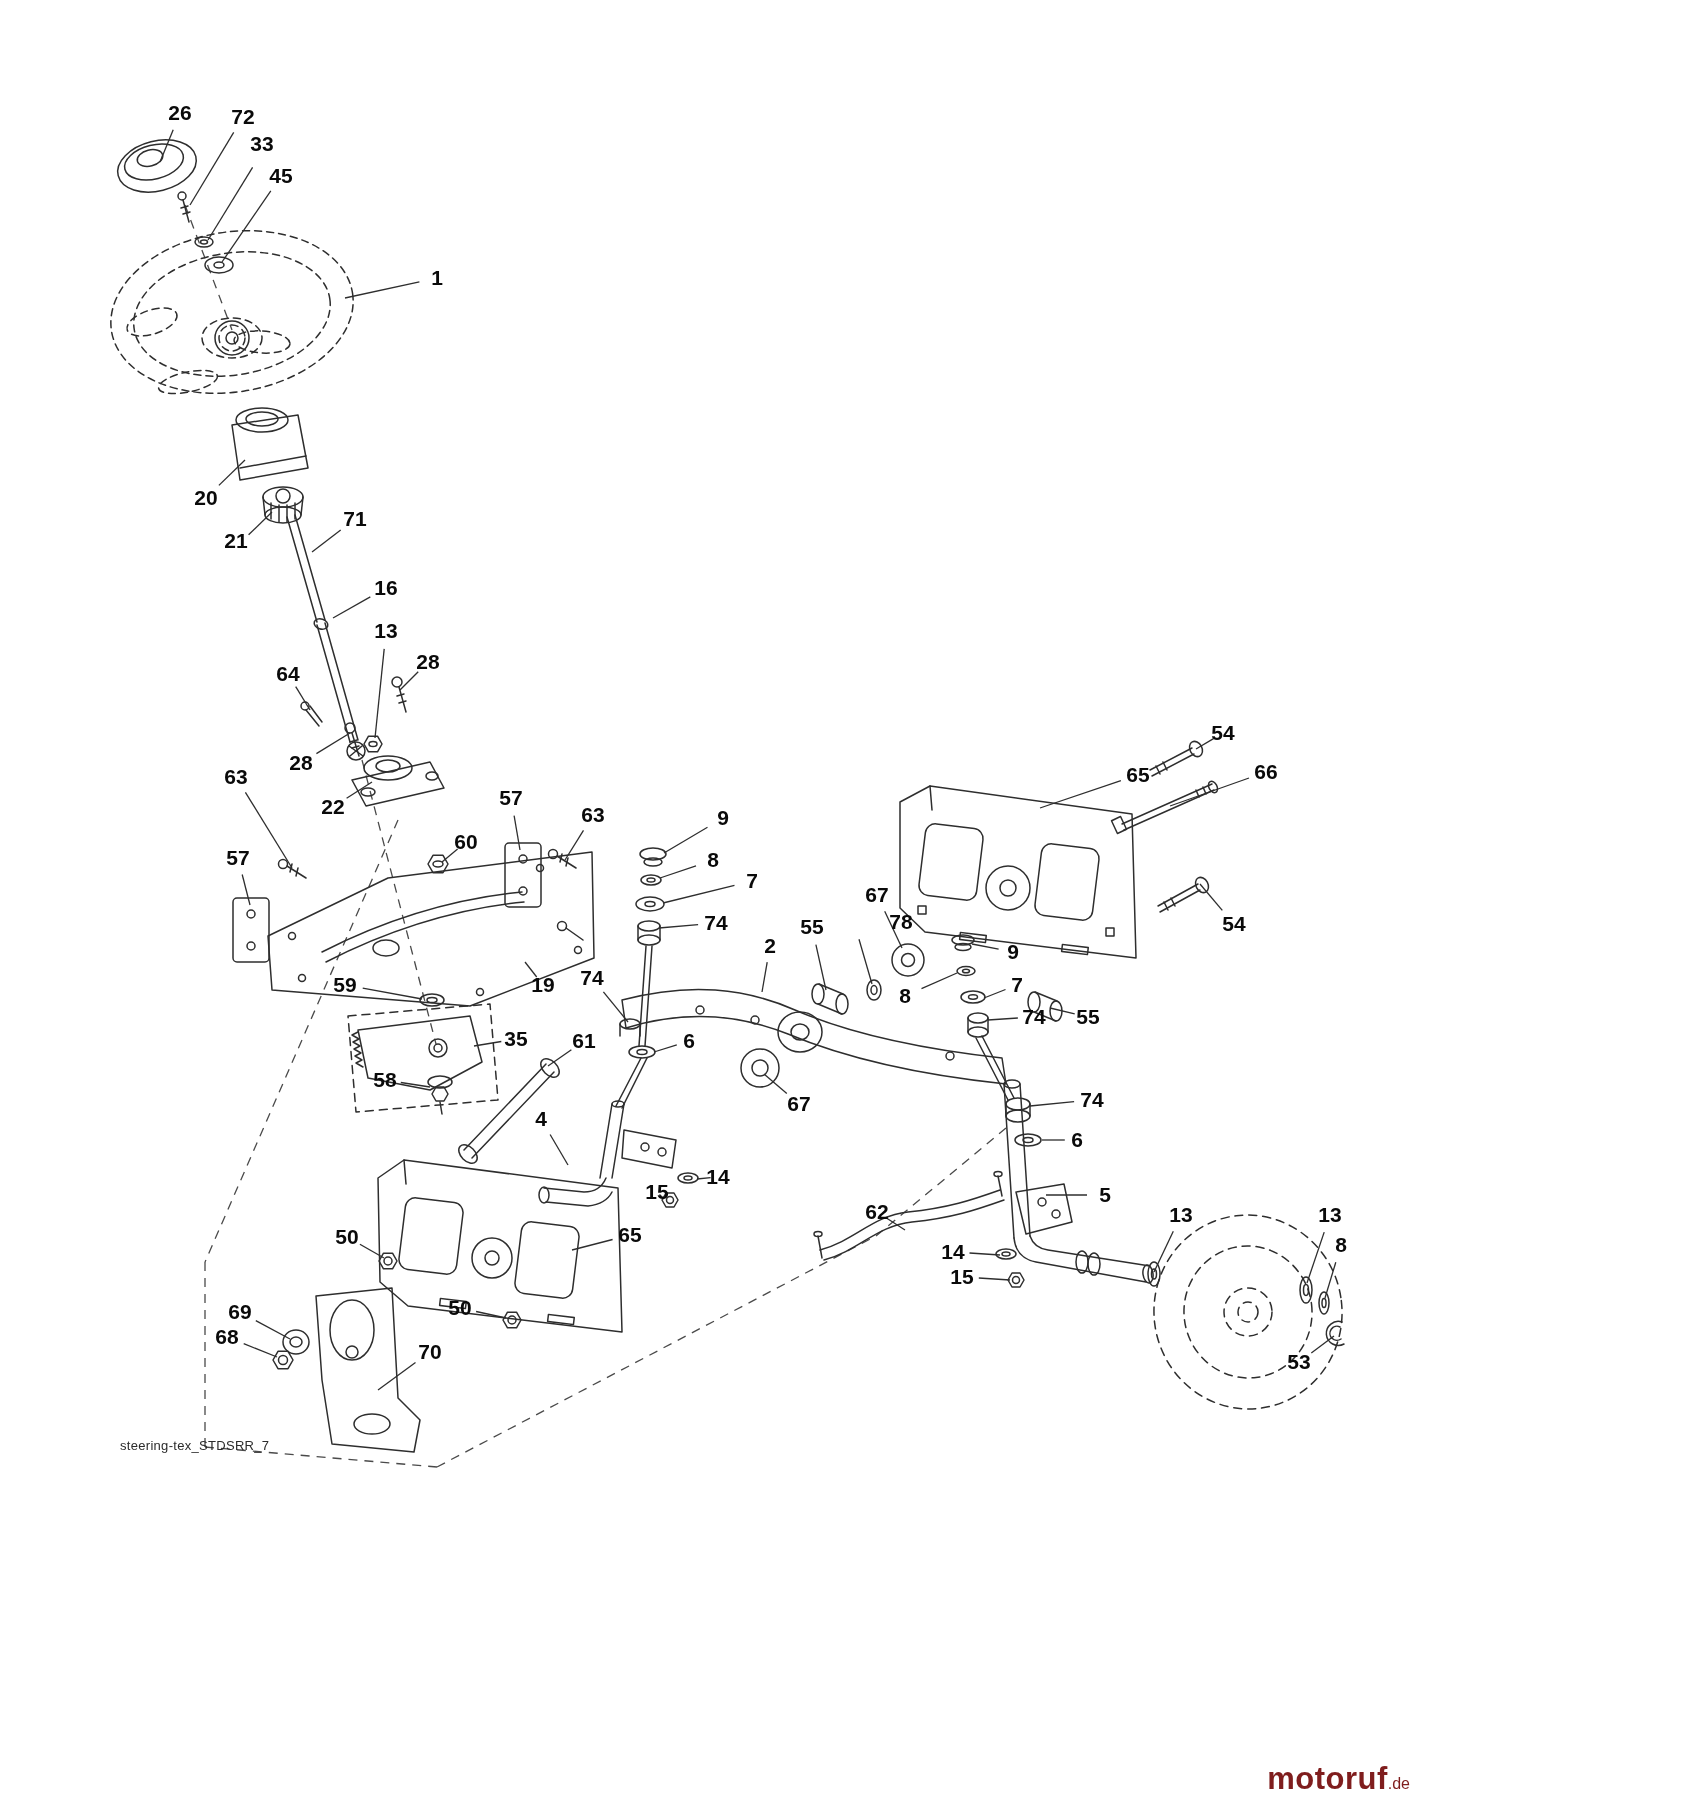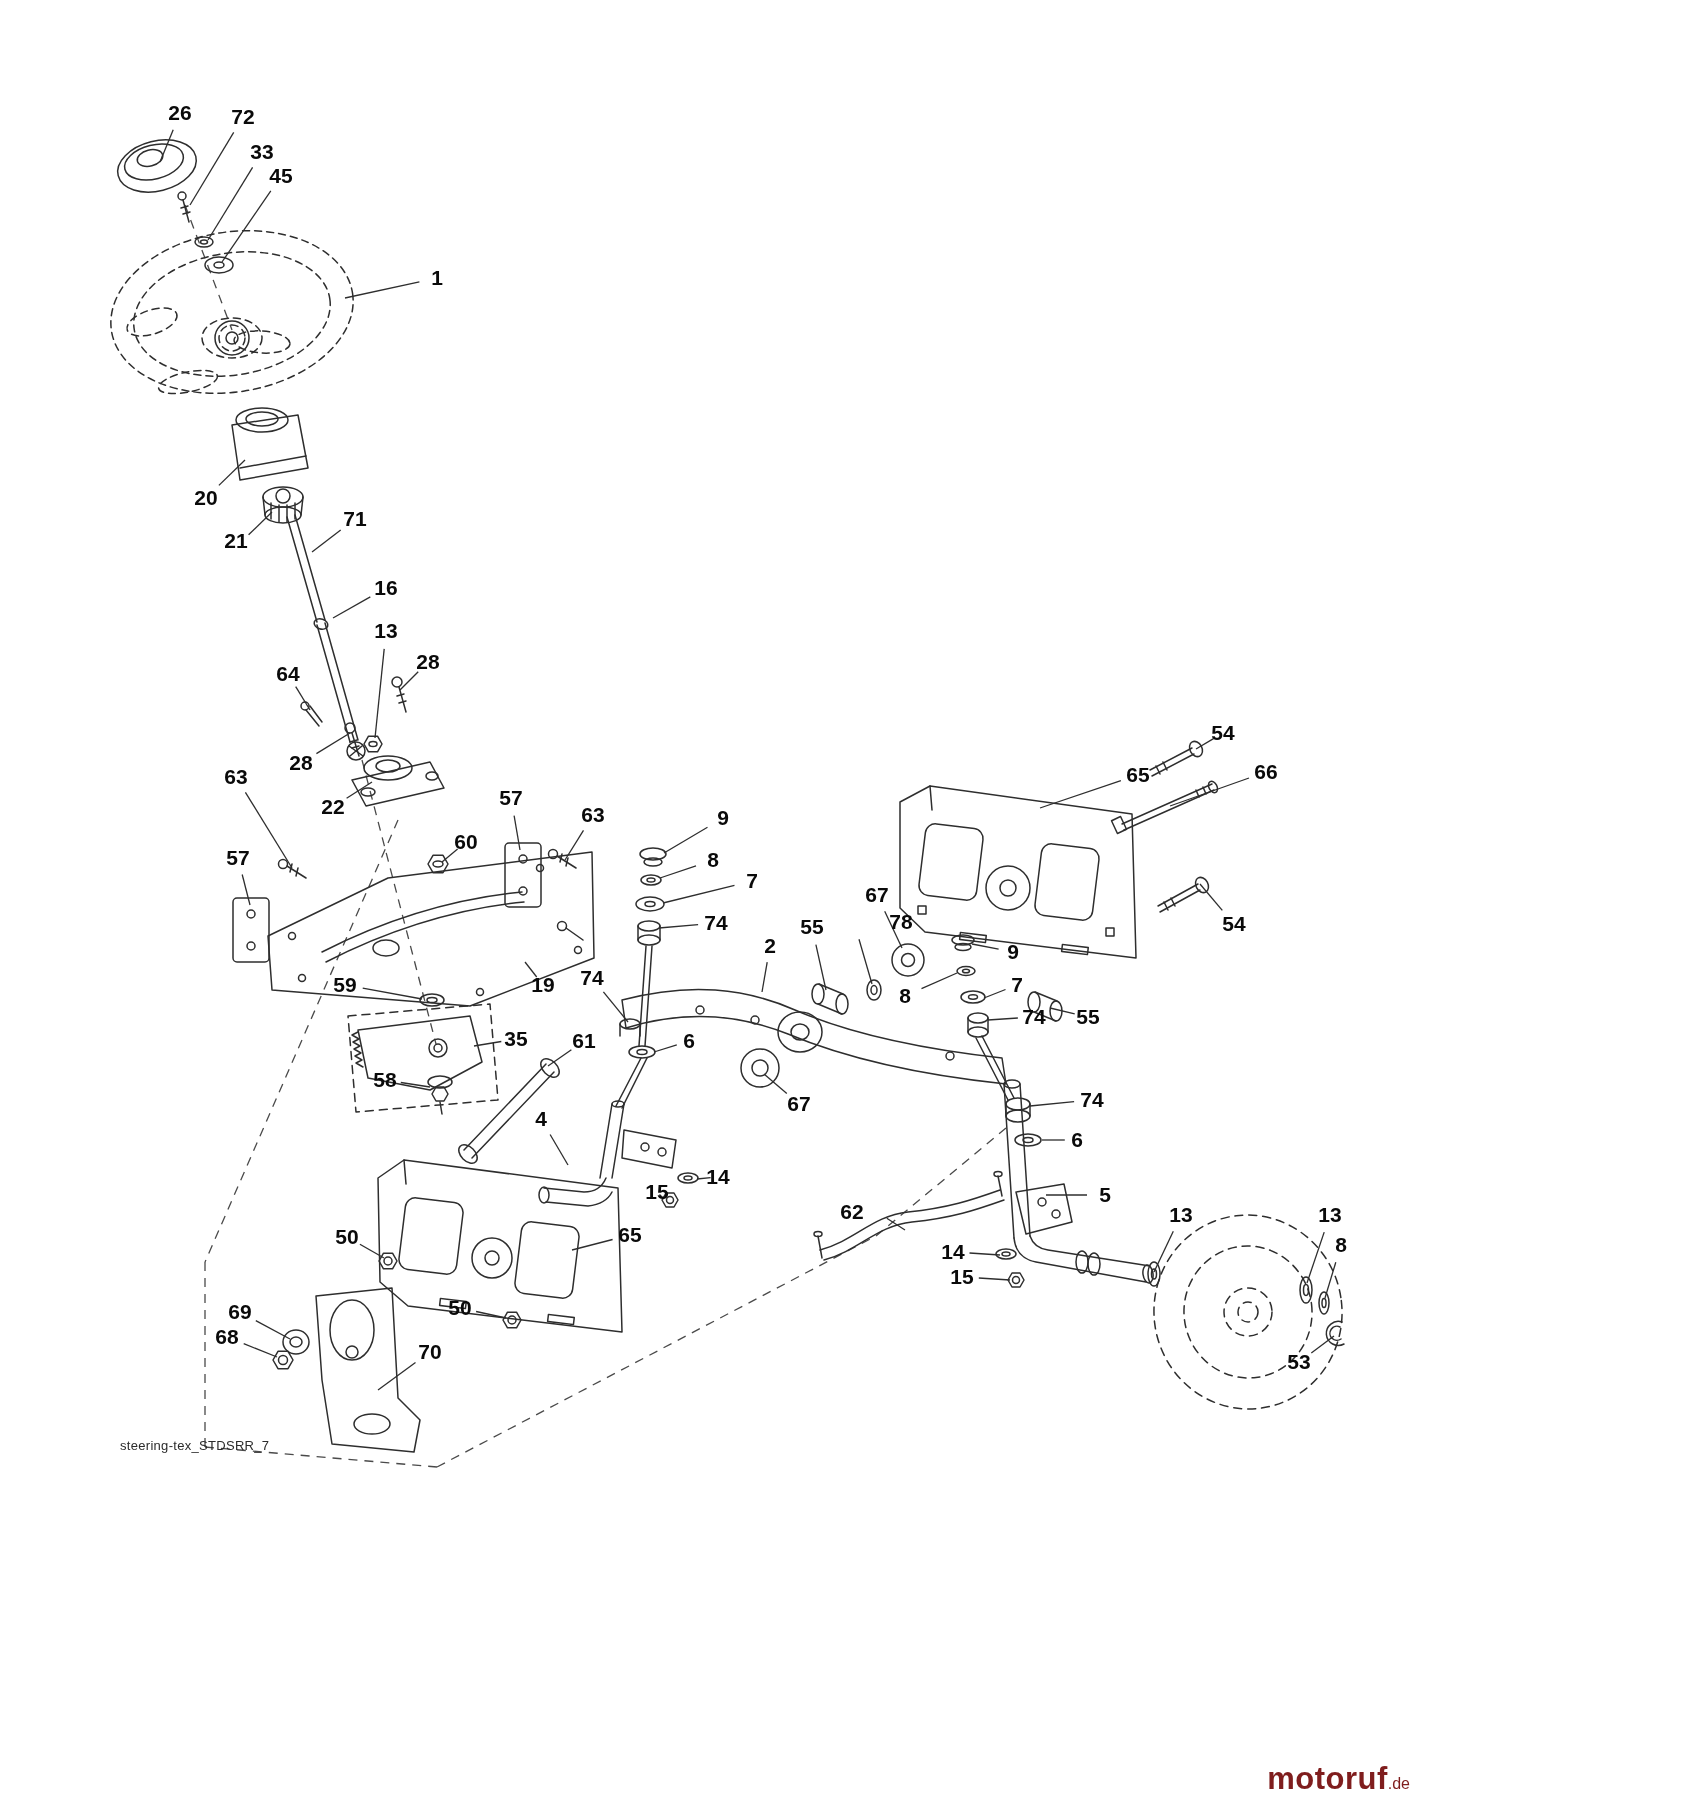--- a/index.html
+++ b/index.html
@@ -479,21 +479,21 @@
         <line x1="243.7" y1="1343.7" x2="277" y2="1357"></line>
         <line x1="476.1" y1="1311.5" x2="506" y2="1318"></line>
         <line x1="415.5" y1="1362.6" x2="378" y2="1390"></line>
         <line x1="1311.3" y1="1352.9" x2="1334" y2="1336"></line>
       </g>
 </svg>
 
 <div id="label-layer">
       <div class="part-label" style="left: 180px; top: 113px;">26</div>
       <div class="part-label" style="left: 243px; top: 117px;">72</div>
-      <div class="part-label" style="left: 262px; top: 152px;">33</div>
+      <div class="part-label" style="left: 262px; top: 144px;">33</div>
       <div class="part-label" style="left: 281px; top: 176px;">45</div>
       <div class="part-label" style="left: 437px; top: 278px;">1</div>
       <div class="part-label" style="left: 206px; top: 498px;">20</div>
       <div class="part-label" style="left: 236px; top: 541px;">21</div>
       <div class="part-label" style="left: 355px; top: 519px;">71</div>
       <div class="part-label" style="left: 386px; top: 588px;">16</div>
       <div class="part-label" style="left: 386px; top: 631px;">13</div>
       <div class="part-label" style="left: 288px; top: 674px;">64</div>
       <div class="part-label" style="left: 428px; top: 662px;">28</div>
       <div class="part-label" style="left: 301px; top: 763px;">28</div>
@@ -528,21 +528,21 @@
       <div class="part-label" style="left: 689px; top: 1041px;">6</div>
       <div class="part-label" style="left: 385px; top: 1080px;">58</div>
       <div class="part-label" style="left: 799px; top: 1104px;">67</div>
       <div class="part-label" style="left: 1092px; top: 1100px;">74</div>
       <div class="part-label" style="left: 1077px; top: 1140px;">6</div>
       <div class="part-label" style="left: 541px; top: 1119px;">4</div>
       <div class="part-label" style="left: 718px; top: 1177px;">14</div>
       <div class="part-label" style="left: 657px; top: 1192px;">15</div>
       <div class="part-label" style="left: 630px; top: 1235px;">65</div>
       <div class="part-label" style="left: 1105px; top: 1195px;">5</div>
-      <div class="part-label" style="left: 852px; top: 1212px;">62</div>
+      <div class="part-label" style="left: 877px; top: 1212px;">62</div>
       <div class="part-label" style="left: 1181px; top: 1215px;">13</div>
       <div class="part-label" style="left: 1330px; top: 1215px;">13</div>
       <div class="part-label" style="left: 1341px; top: 1245px;">8</div>
       <div class="part-label" style="left: 347px; top: 1237px;">50</div>
       <div class="part-label" style="left: 953px; top: 1252px;">14</div>
       <div class="part-label" style="left: 962px; top: 1277px;">15</div>
       <div class="part-label" style="left: 240px; top: 1312px;">69</div>
       <div class="part-label" style="left: 227px; top: 1337px;">68</div>
       <div class="part-label" style="left: 460px; top: 1308px;">50</div>
       <div class="part-label" style="left: 430px; top: 1352px;">70</div>

